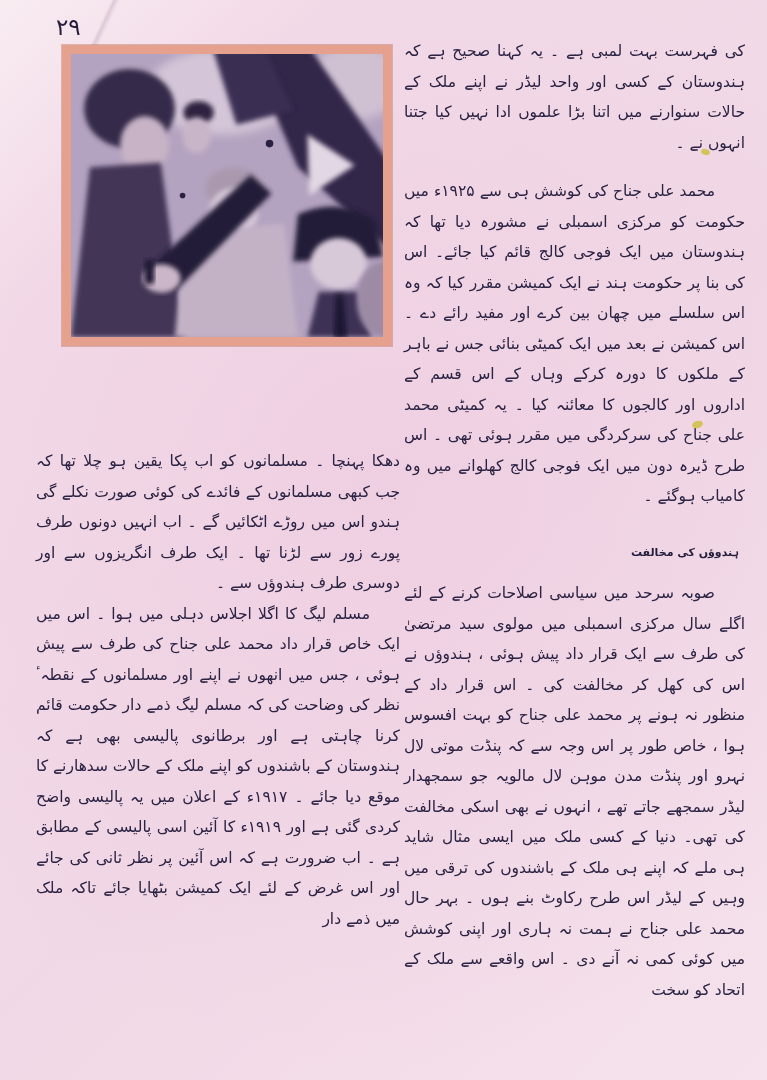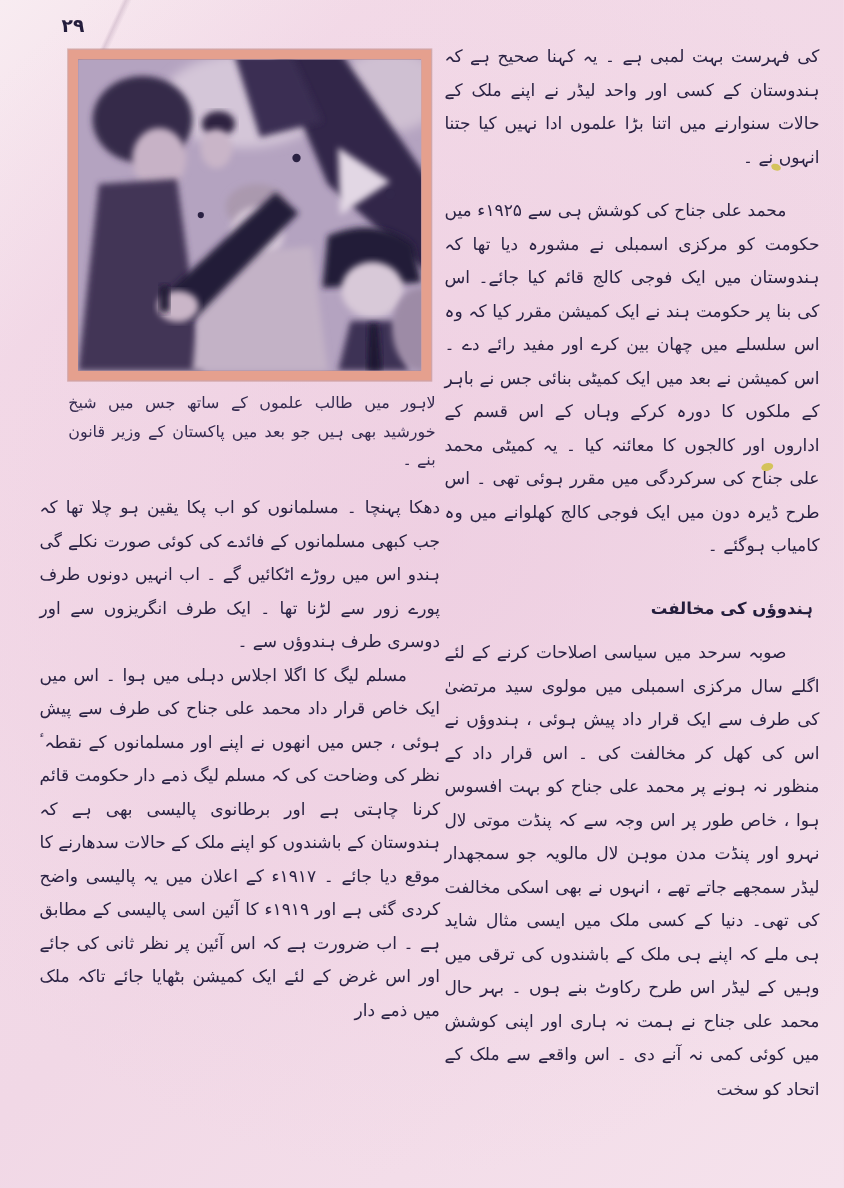--- a/index.html
+++ b/index.html
@@ -16,21 +16,21 @@
       radial-gradient(ellipse 120% 90% at 50% 45%, rgba(236,200,222,.55) 0%, rgba(244,223,233,0) 60%),
       linear-gradient(135deg, #f8ecf1 0%, #f3dbe8 18%, #f1d8e6 55%, #f5e2ec 100%);
   }
   .crease {
     position:absolute; left:28px; top:-6px; width:150px; height:70px;
     background:linear-gradient(115deg, transparent 47%, rgba(150,120,150,.25) 49%, transparent 52%);
     pointer-events:none;
   }
   .page-number {
     position:absolute; top:14px; left:56px;
-    font-size:17px; font-weight:bold; letter-spacing:4px;
+    font-size:23px; font-weight:normal; letter-spacing:4px;
     color:#241d3c;
   }
   .photo-frame {
     position:absolute; left:62px; top:45px;
     width:330px; height:301px;
     border:9px solid #e5a08e;
     box-shadow:0 0 0 1px rgba(160,90,70,.35), inset 0 0 6px rgba(60,40,70,.5);
     background:#b3a2bf;
     overflow:hidden;
   }
@@ -46,21 +46,21 @@
     font-size:15.5px; line-height:30.5px;
     color:#2b2344;
   }
   .col-right { left:404px; top:36px;  width:341px; }
   .col-left  { left:36px;  top:446px; width:364px; }
   .para { text-align:justify; }
   .para.indent { text-indent:30px; }
   .col-right .para + .para { margin-top:18px; }
   .col-left  .para + .para { margin-top:0; }
   .section-heading {
-    font-weight:bold; font-size:15px;
+    font-weight:bold; font-size:11px;
     margin:26px 6px 10px 0;
     color:#241d3c;
     text-align:right;
   }
   .speck {
     position:absolute; border-radius:50%;
     background:#cfc043; opacity:.85;
   }
   .speck-1 { left:701px; top:149px; width:9px;  height:6px; transform:rotate(20deg); }
   .speck-2 { left:692px; top:421px; width:11px; height:7px; transform:rotate(-15deg); }
@@ -113,21 +113,20 @@
       <path d="M262 252 L305 252 L318 300 L250 300 Z" fill="#3c3054" filter="url(#soft)"></path>
       <path d="M280 255 L288 255 L292 300 L278 300 Z" fill="#1f1730" filter="url(#soft)"></path>
 
       <circle cx="210" cy="95" r="4" fill="#2a2142"></circle>
       <circle cx="118" cy="150" r="3" fill="#2a2142"></circle>
       <circle cx="300" cy="130" r="5" fill="#32274a"></circle>
       <ellipse cx="330" cy="260" rx="28" ry="40" fill="#9d8ba6" filter="url(#soft)"></ellipse>
     </svg>
   </div>
 
-  <div class="caption">لاہور میں طالب علموں کے ساتھ جس میں شیخ خورشید بھی ہیں جو بعد میں پاکستان کے وزیر قانون بنے ۔</div>
 
   <div class="col col-right">
     <p class="para">کی فہرست بہت لمبی ہے ۔ یہ کہنا صحیح ہے کہ ہندوستان کے کسی اور واحد لیڈر نے اپنے ملک کے حالات سنوارنے میں اتنا بڑا علموں ادا نہیں کیا جتنا انہوں نے ۔</p>
     <p class="para indent">محمد علی جناح کی کوشش ہی سے ۱۹۲۵ء میں حکومت کو مرکزی اسمبلی نے مشورہ دیا تھا کہ ہندوستان میں ایک فوجی کالج قائم کیا جائے۔ اس کی بنا پر حکومت ہند نے ایک کمیشن مقرر کیا کہ وہ اس سلسلے میں چھان بین کرے اور مفید رائے دے ۔ اس کمیشن نے بعد میں ایک کمیٹی بنائی جس نے باہر کے ملکوں کا دورہ کرکے وہاں کے اس قسم کے اداروں اور کالجوں کا معائنہ کیا ۔ یہ کمیٹی محمد علی جناح کی سرکردگی میں مقرر ہوئی تھی ۔ اس طرح ڈیرہ دون میں ایک فوجی کالج کھلوانے میں وہ کامیاب ہوگئے ۔</p>
     <h2 class="section-heading">ہندوؤں کی مخالفت</h2>
     <p class="para indent">صوبہ سرحد میں سیاسی اصلاحات کرنے کے لئے اگلے سال مرکزی اسمبلی میں مولوی سید مرتضیٰ کی طرف سے ایک قرار داد پیش ہوئی ، ہندوؤں نے اس کی کھل کر مخالفت کی ۔ اس قرار داد کے منظور نہ ہونے پر محمد علی جناح کو بہت افسوس ہوا ، خاص طور پر اس وجہ سے کہ پنڈت موتی لال نہرو اور پنڈت مدن موہن لال مالویہ جو سمجھدار لیڈر سمجھے جاتے تھے ، انہوں نے بھی اسکی مخالفت کی تھی۔ دنیا کے کسی ملک میں ایسی مثال شاید ہی ملے کہ اپنے ہی ملک کے باشندوں کی ترقی میں وہیں کے لیڈر اس طرح رکاوٹ بنے ہوں ۔ بہر حال محمد علی جناح نے ہمت نہ ہاری اور اپنی کوشش میں کوئی کمی نہ آنے دی ۔ اس واقعے سے ملک کے اتحاد کو سخت</p>
   </div>
 
   <div class="col col-left">
     <p class="para">دھکا پہنچا ۔ مسلمانوں کو اب پکا یقین ہو چلا تھا کہ جب کبھی مسلمانوں کے فائدے کی کوئی صورت نکلے گی ہندو اس میں روڑے اٹکائیں گے ۔ اب انہیں دونوں طرف پورے زور سے لڑنا تھا ۔ ایک طرف انگریزوں سے اور دوسری طرف ہندوؤں سے ۔</p>

